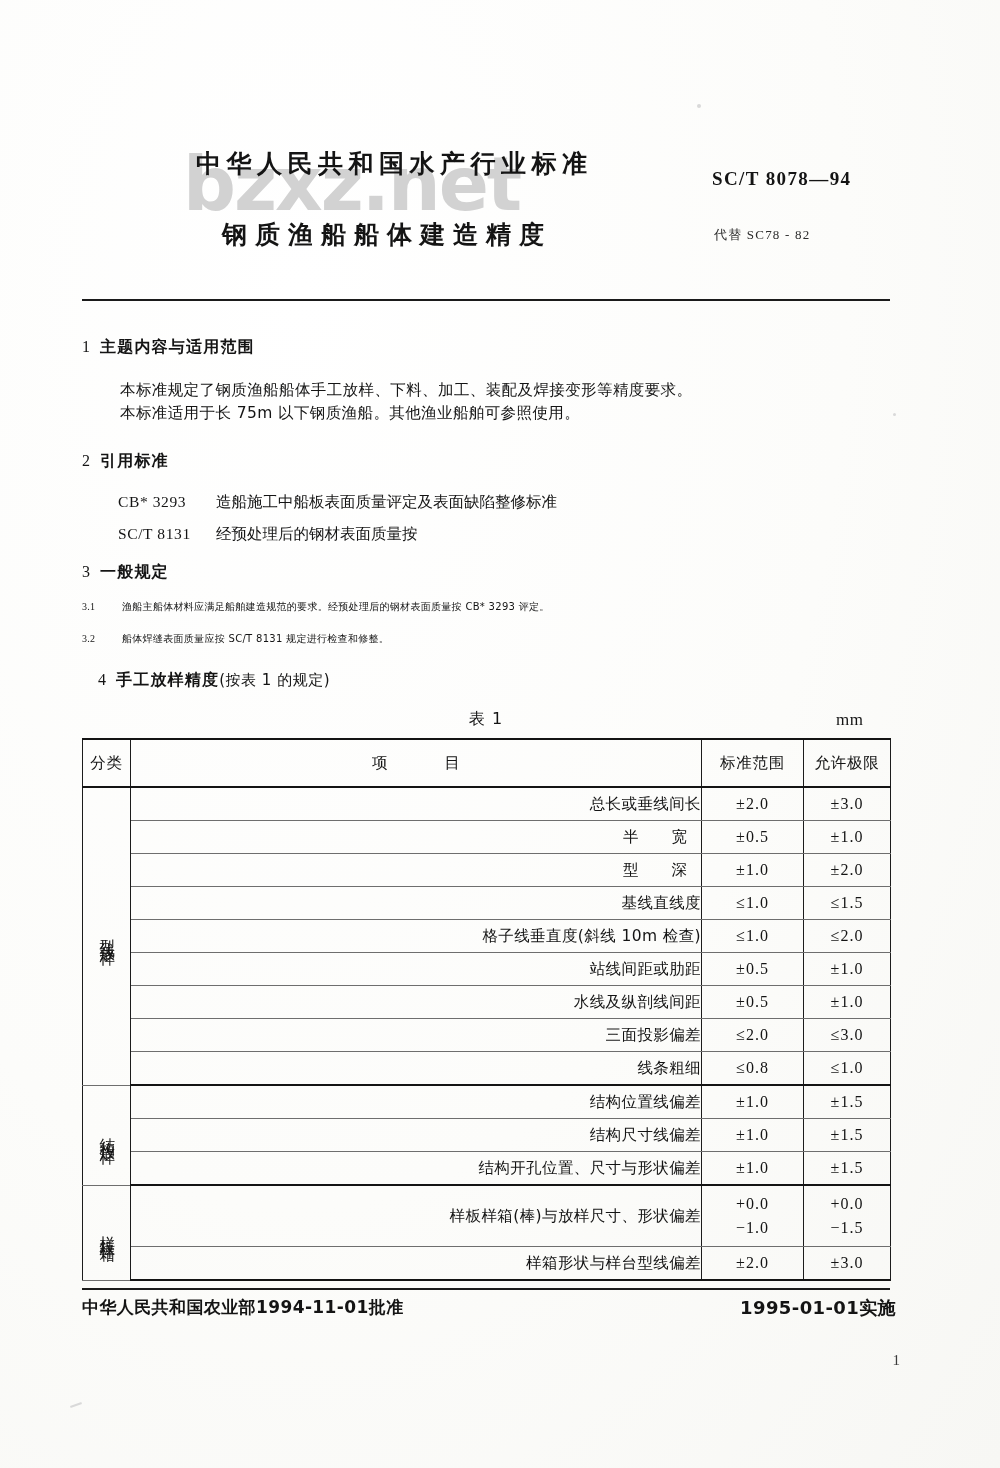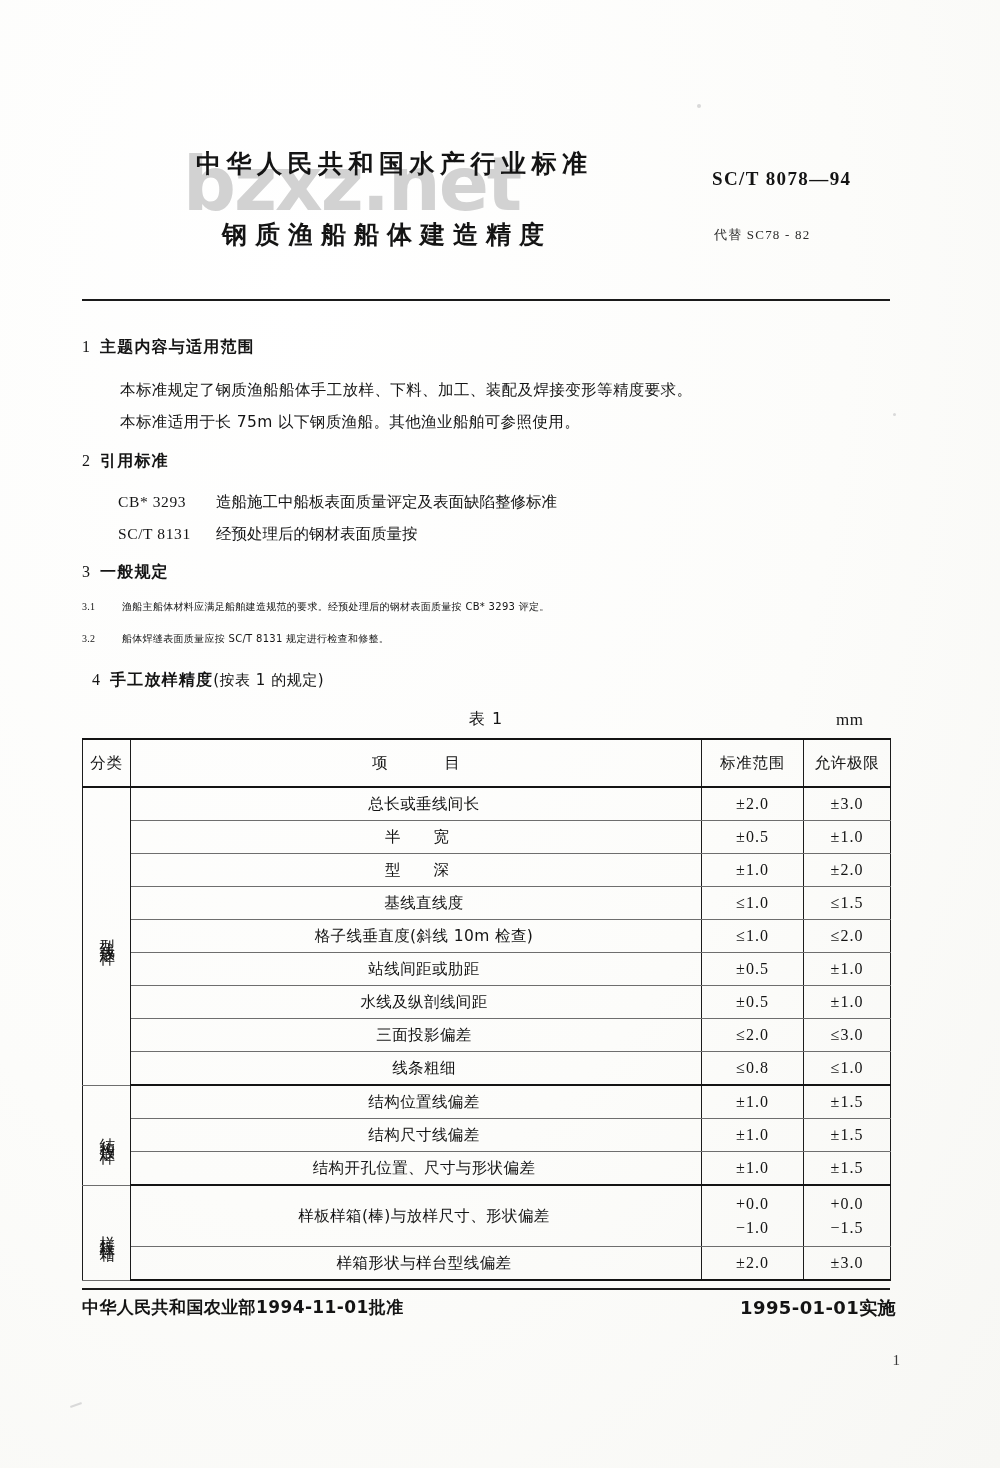--- a/index.html
+++ b/index.html
@@ -221,21 +221,21 @@
     font-size: 15.5px;
   }
   #tbl td.cat .vtxt {
     display: inline-block;
     writing-mode: vertical-rl;
     letter-spacing: 4px;
     line-height: 1;
   }
   #tbl td.item {
     height: 32px;
-    text-align: center;
+    text-align: right;
     padding-left: 16px;
     font-family: "DejaVu Sans", sans-serif;
     font-size: 15.5px;
     letter-spacing: 0.4px;
     vertical-align: middle;
     white-space: nowrap;
   }
   #tbl td.item.wide-sp { letter-spacing: 14px; }
   #tbl td.val {
     text-align: center;
@@ -309,21 +309,21 @@
   <div class="hdr-cn-title">中华人民共和国水产行业标准</div>
   <div class="hdr-std-no">SC/T 8078—94</div>
   <div class="hdr-doc-title">钢质渔船船体建造精度</div>
   <div class="hdr-replaces">代替 SC78 - 82</div>
   <div id="header-rule"></div>
 
   <div class="sec-head" style="left:82px; top:337px;">
     <span class="num">1</span><span class="ttl">主题内容与适用范围</span>
   </div>
   <div class="body-line" style="left:120px; top:380px;">本标准规定了钢质渔船船体手工放样、下料、加工、装配及焊接变形等精度要求。</div>
-  <div class="body-line" style="left:120px; top:412px;">本标准适用于长 75m 以下钢质渔船。其他渔业船舶可参照使用。</div>
+  <div class="body-line" style="left:120px; top:403px;">本标准适用于长 75m 以下钢质渔船。其他渔业船舶可参照使用。</div>
 
   <div class="sec-head" style="left:82px; top:451px;">
     <span class="num">2</span><span class="ttl">引用标准</span>
   </div>
   <div class="ref-line" style="left:118px; top:492px;">
     <span class="code">CB* 3293</span><span>造船施工中船板表面质量评定及表面缺陷整修标准</span>
   </div>
   <div class="ref-line" style="left:118px; top:524px;">
     <span class="code">SC/T 8131</span><span>经预处理后的钢材表面质量按</span>
   </div>
@@ -331,21 +331,21 @@
   <div class="sec-head" style="left:82px; top:562px;">
     <span class="num">3</span><span class="ttl">一般规定</span>
   </div>
   <div class="num-line" style="left:82px; top:600px;">
     <span class="n">3.1</span><span>渔船主船体材料应满足船舶建造规范的要求。经预处理后的钢材表面质量按 CB* 3293 评定。</span>
   </div>
   <div class="num-line" style="left:82px; top:632px;">
     <span class="n">3.2</span><span>船体焊缝表面质量应按 SC/T 8131 规定进行检查和修整。</span>
   </div>
 
-  <div class="sec-head" style="left:92px; top:670px;">
+  <div class="sec-head" style="left:98px; top:670px;">
     <span class="num">4</span><span class="ttl">手工放样精度</span><span class="tail">(按表 1 的规定)</span>
   </div>
 
   <div id="table-caption">表 1</div>
   <div id="table-unit">mm</div>
 
   <table id="tbl">
     <colgroup>
       <col class="c-cat">
         <col class="c-item">

